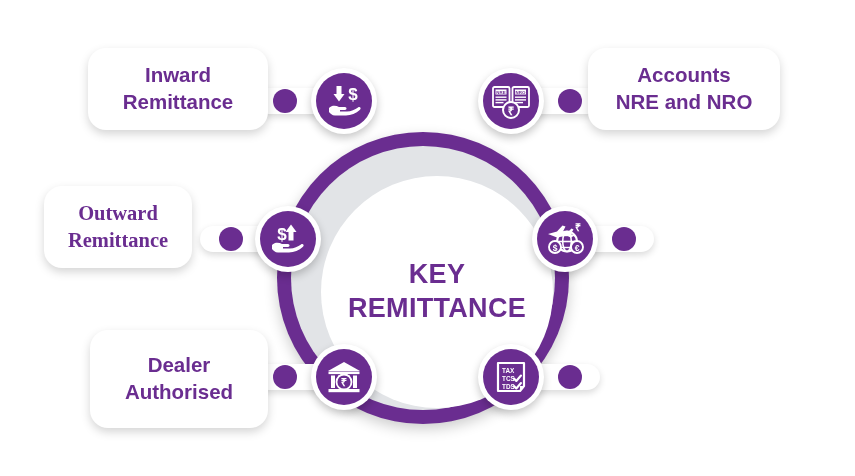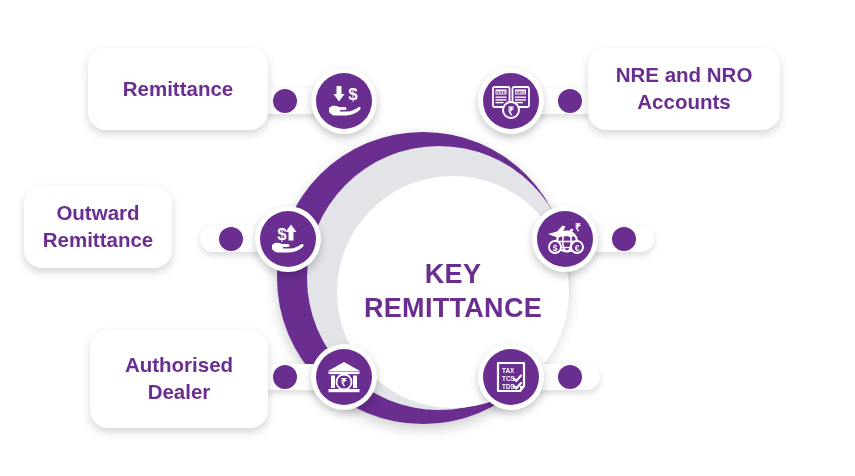--- a/index.html
+++ b/index.html
@@ -12,21 +12,21 @@
   .stage{position:relative;width:855px;height:476px;}
 
   
   .ring-outer{
     position:absolute;left:277px;top:132px;width:292px;height:292px;
     border-radius:50%;
     background:#6a2d90;
     box-shadow:0 5px 14px rgba(0,0,0,.20);
   }
   .ring-mid{
-    position:absolute;left:30px;top:14px;width:264px;height:264px;
+    position:absolute;left:14px;top:14px;width:264px;height:264px;
     border-radius:50%;
     background:#e2e4e7;
   }
   .ring-inner{
     position:absolute;left:30px;top:30px;width:232px;height:232px;
     border-radius:50%;
     background:#ffffff;
     display:flex;align-items:center;justify-content:center;
   }
   .center-text{
@@ -107,42 +107,43 @@
         <div class="center-text">
           <div>KEY</div>
           <div>REMITTANCE</div>
         </div>
       </div>
     </div>
   </div>
 
   <div class="box" style="left:88px;top:48px;width:180px;height:82px;">
     <div>
+      <div>Inward</div>
       <div>Remittance</div>
     </div>
   </div>
   <div class="dot" style="left:273px;top:89px;"></div>
   <div class="icon-wrap" style="left:311px;top:68px;">
     <div class="icon-disc">
       <svg width="40" height="40" viewBox="0 0 40 40">
 
         <text x="29" y="19" font-family="Liberation Sans, sans-serif" font-size="17" font-weight="bold" fill="#fff" text-anchor="middle">$</text>
 
         <rect x="12.5" y="5" width="5" height="9" fill="#fff"></rect>
         <polygon points="9.5,13 20.5,13 15,20.5" fill="#fff"></polygon>
 
         <path d="M5,27 C8,24 12,24.5 15,26 L21,26 C23,26 23,29 21,29 L16,29 L16,30.5 L23,30.5 C27,30.5 31,28.5 34,26.5 C36,25.2 37.6,27.4 36,28.8 C32,32.4 27,34.5 22,34.5 L11,34.5 C8,34.5 6.5,32.5 5,31 Z" fill="#fff"></path>
       </svg>
     </div>
   </div>
 
   <div class="box" style="left:588px;top:48px;width:192px;height:82px;">
     <div>
+      <div>Accounts</div>
       <div>NRE and NRO</div>
-      <div>Accounts</div>
     </div>
   </div>
   <div class="dot" style="left:558px;top:89px;"></div>
   <div class="icon-wrap" style="left:478px;top:68px;">
     <div class="icon-disc">
       <svg width="42" height="42" viewBox="0 0 42 42">
 
         <rect x="3" y="7" width="16.5" height="20" rx="1.5" fill="none" stroke="#fff" stroke-width="1.8"></rect>
         <rect x="5.5" y="9.5" width="11" height="5" fill="#fff"></rect>
         <text x="11" y="13.9" font-family="Liberation Sans, sans-serif" font-size="4.4" font-weight="bold" fill="#6a2d90" text-anchor="middle">NRE</text>
@@ -156,21 +157,21 @@
         <rect x="25" y="16.5" width="11" height="1.4" fill="#fff"></rect>
         <rect x="25" y="19.2" width="11" height="1.4" fill="#fff"></rect>
         <rect x="25" y="21.9" width="8" height="1.4" fill="#fff"></rect>
 
         <circle cx="21" cy="30" r="8" fill="#6a2d90" stroke="#fff" stroke-width="2"></circle>
         <text x="21" y="34.6" font-family="Liberation Sans, sans-serif" font-size="11.5" font-weight="bold" fill="#fff" text-anchor="middle">₹</text>
       </svg>
     </div>
   </div>
 
-  <div class="box" style="left:24px;top:186px;width:148px;height:82px;">
+  <div class="box" style="left:44px;top:186px;width:148px;height:82px;font-family:Liberation Serif, serif;">
     <div>
       <div>Outward</div>
       <div>Remittance</div>
     </div>
   </div>
   <div class="dot" style="left:219px;top:227px;"></div>
   <div class="icon-wrap" style="left:255px;top:206px;">
     <div class="icon-disc">
       <svg width="40" height="40" viewBox="0 0 40 40">
 
@@ -203,22 +204,22 @@
         <text x="11" y="32.6" font-family="Liberation Sans, sans-serif" font-size="8.5" font-weight="bold" fill="#fff" text-anchor="middle">$</text>
 
         <circle cx="33" cy="29" r="6" fill="#6a2d90" stroke="#fff" stroke-width="1.9"></circle>
         <text x="33" y="32.6" font-family="Liberation Sans, sans-serif" font-size="8.5" font-weight="bold" fill="#fff" text-anchor="middle">€</text>
       </svg>
     </div>
   </div>
 
   <div class="box" style="left:90px;top:330px;width:178px;height:98px;">
     <div>
+      <div>Dealer</div>
       <div>Authorised</div>
-      <div>Dealer</div>
     </div>
   </div>
   <div class="dot" style="left:273px;top:365px;"></div>
   <div class="icon-wrap" style="left:311px;top:344px;">
     <div class="icon-disc">
       <svg width="40" height="40" viewBox="0 0 40 40">
 
         <polygon points="20,5 36,14 4,14" fill="#fff"></polygon>
         <rect x="4.5" y="14.5" width="31" height="2.6" fill="#fff"></rect>
 

